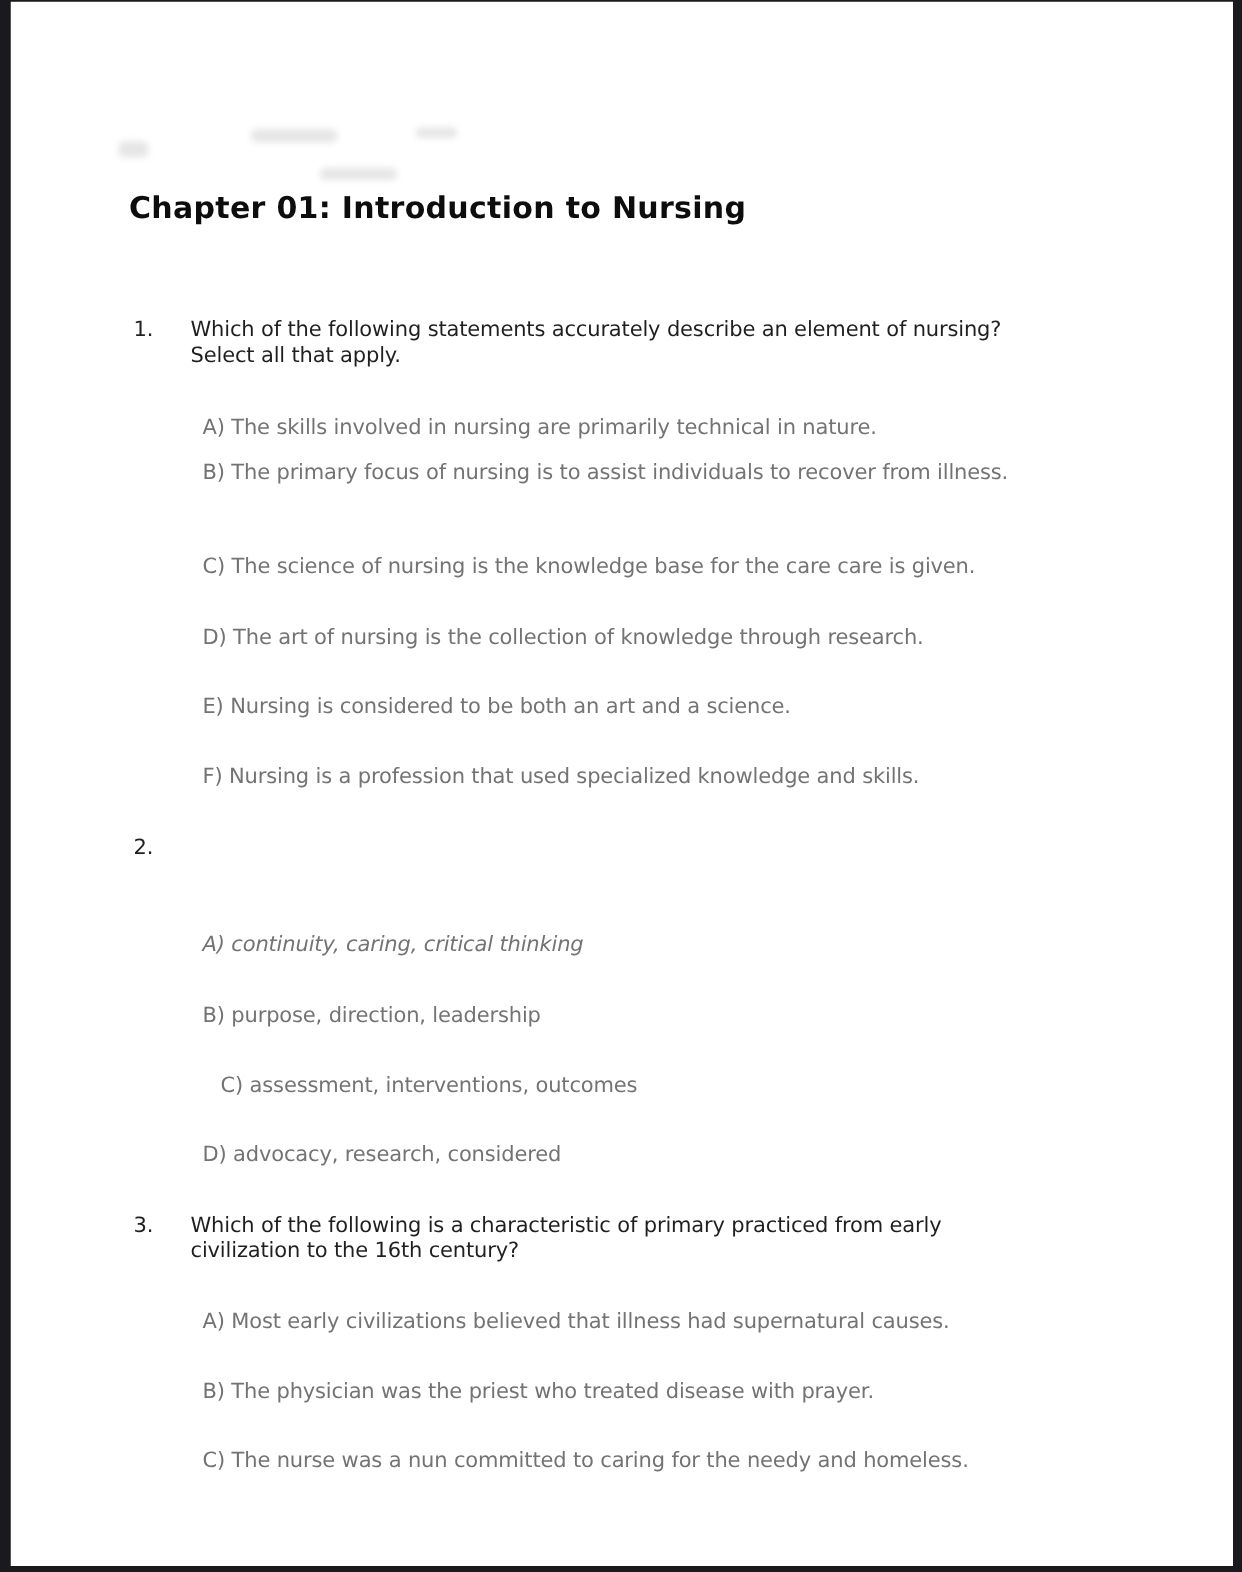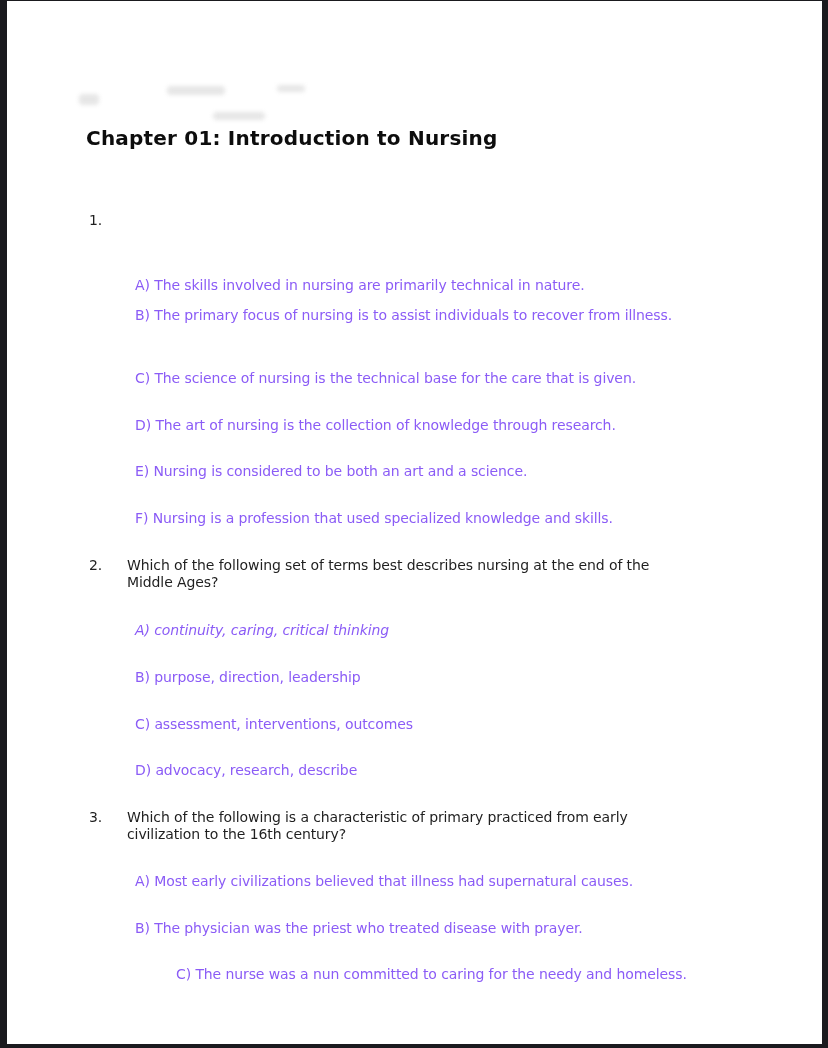--- a/index.html
+++ b/index.html
@@ -52,42 +52,42 @@
     line-height: 17px;
     color: #1f1f1f;
     letter-spacing: -0.1px;
     white-space: pre-line;
   }
   .opt {
     position: absolute;
     left: 128px;  
     font-size: 14px;
     line-height: 17px;
-    color: #8b5cf6;
+    color: #737373;
     letter-spacing: -0.1px;
     white-space: nowrap;
   }
 
   
   .t-q1   { top: 211px; }
   .t-q1a  { top: 276px; }
   .t-q1b  { top: 306px; }
   .t-q1c  { top: 369px; }
   .t-q1d  { top: 416px; }
   .t-q1e  { top: 462px; }
   .t-q1f  { top: 509px; }
   .t-q2   { top: 556px; }
   .t-q2a  { top: 621px; font-style: italic; }
   .t-q2b  { top: 668px; }
-  .t-q2c  { top: 715px; }
+  .t-q2c  { top: 715px; margin-left: 12px; }
   .t-q2d  { top: 761px; }
   .t-q3   { top: 808px; }
   .t-q3a  { top: 872px; }
   .t-q3b  { top: 919px; }
-  .t-q3c  { top: 965px; margin-left: 41px; }
+  .t-q3c  { top: 965px; }
 
   
   .smudge {
     position: absolute;
     background: #d9d9d9;
     border-radius: 4px;
     filter: blur(2px);
     opacity: 0.65;
   }
   .sm1 { left: 72px;  top: 93px;  width: 20px; height: 11px; }
@@ -102,34 +102,34 @@
   <div class="page">
 
     <span class="smudge sm1"></span>
     <span class="smudge sm2"></span>
     <span class="smudge sm3"></span>
     <span class="smudge sm4"></span>
 
     <div class="title">Chapter 01: Introduction to Nursing</div>
 
     <span class="qnum t-q1">1.</span>
+    <div class="qtext t-q1">Which of the following statements accurately describe an element of nursing?
+Select all that apply.</div>
     <div class="opt t-q1a">A) The skills involved in nursing are primarily technical in nature.</div>
     <div class="opt t-q1b">B) The primary focus of nursing is to assist individuals to recover from illness.</div>
-    <div class="opt t-q1c">C) The science of nursing is the technical base for the care that is given.</div>
+    <div class="opt t-q1c">C) The science of nursing is the knowledge base for the care care is given.</div>
     <div class="opt t-q1e">E) Nursing is considered to be both an art and a science.</div>
     <div class="opt t-q1d">D) The art of nursing is the collection of knowledge through research.</div>
     <div class="opt t-q1f">F) Nursing is a profession that used specialized knowledge and skills.</div>
 
     <span class="qnum t-q2">2.</span>
-    <div class="qtext t-q2">Which of the following set of terms best describes nursing at the end of the
-Middle Ages?</div>
     <div class="opt t-q2a">A) continuity, caring, critical thinking</div>
     <div class="opt t-q2b">B) purpose, direction, leadership</div>
     <div class="opt t-q2c">C) assessment, interventions, outcomes</div>
-    <div class="opt t-q2d">D) advocacy, research, describe</div>
+    <div class="opt t-q2d">D) advocacy, research, considered</div>
 
     <span class="qnum t-q3">3.</span>
     <div class="qtext t-q3">Which of the following is a characteristic of primary practiced from early
 civilization to the 16th century?</div>
     <div class="opt t-q3b">B) The physician was the priest who treated disease with prayer.</div>
     <div class="opt t-q3a">A) Most early civilizations believed that illness had supernatural causes.</div>
     <div class="opt t-q3c">C) The nurse was a nun committed to caring for the needy and homeless.</div>
 
   </div>
 

